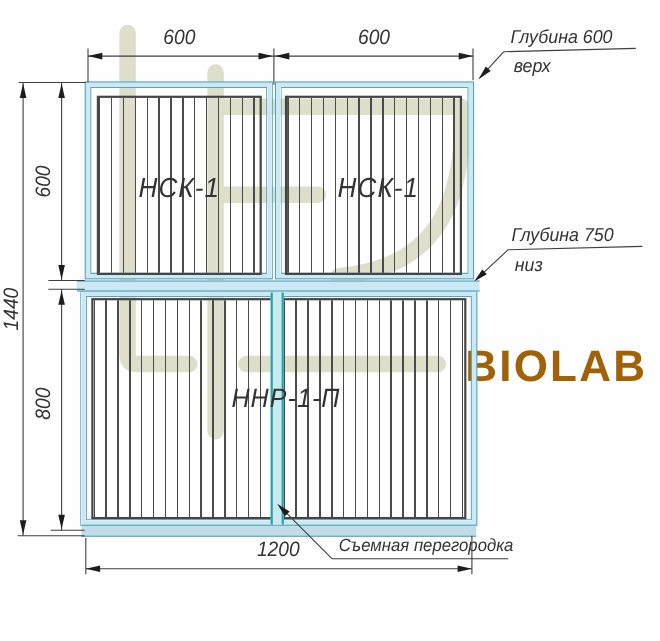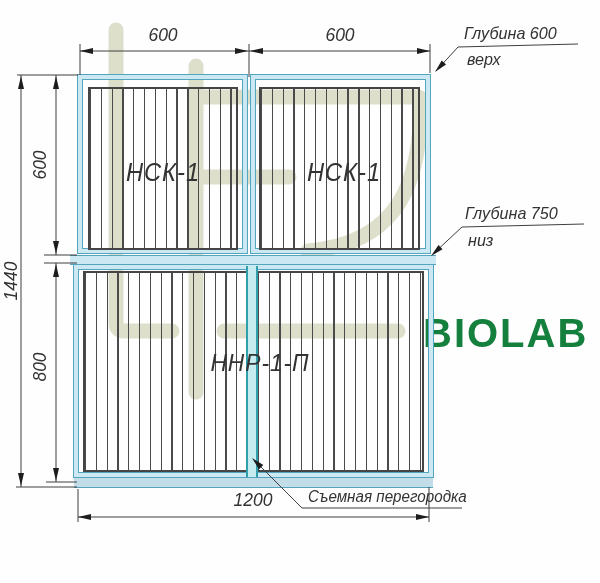--- a/index.html
+++ b/index.html
@@ -4,21 +4,21 @@
 <style>
   html,body{margin:0;padding:0;background:#ffffff;}
   #canvas{
     position:relative;width:600px;height:583px;background:#fefefe;overflow:hidden;
     font-family:"Liberation Sans", sans-serif;color:#3b3b3b;
   }
   
   #wm-svg{position:absolute;left:0;top:0;z-index:1;}
   #wm-text{
     position:absolute;left:423px;top:311px;z-index:1;
-    font-weight:bold;font-size:40px;letter-spacing:2px;color:#15803d;
+    font-weight:bold;font-size:40px;letter-spacing:2px;color:#a16207;
     font-family:"Liberation Sans", sans-serif;
   }
   
   .cyanbox{
     position:absolute;z-index:2;background:transparent;
     border:4px solid #cbe8f3;
     box-shadow:0 0 0 1px #55a4bd, inset 0 0 0 1px #55a4bd;
   }
   .hatch{
     position:absolute;z-index:3;

